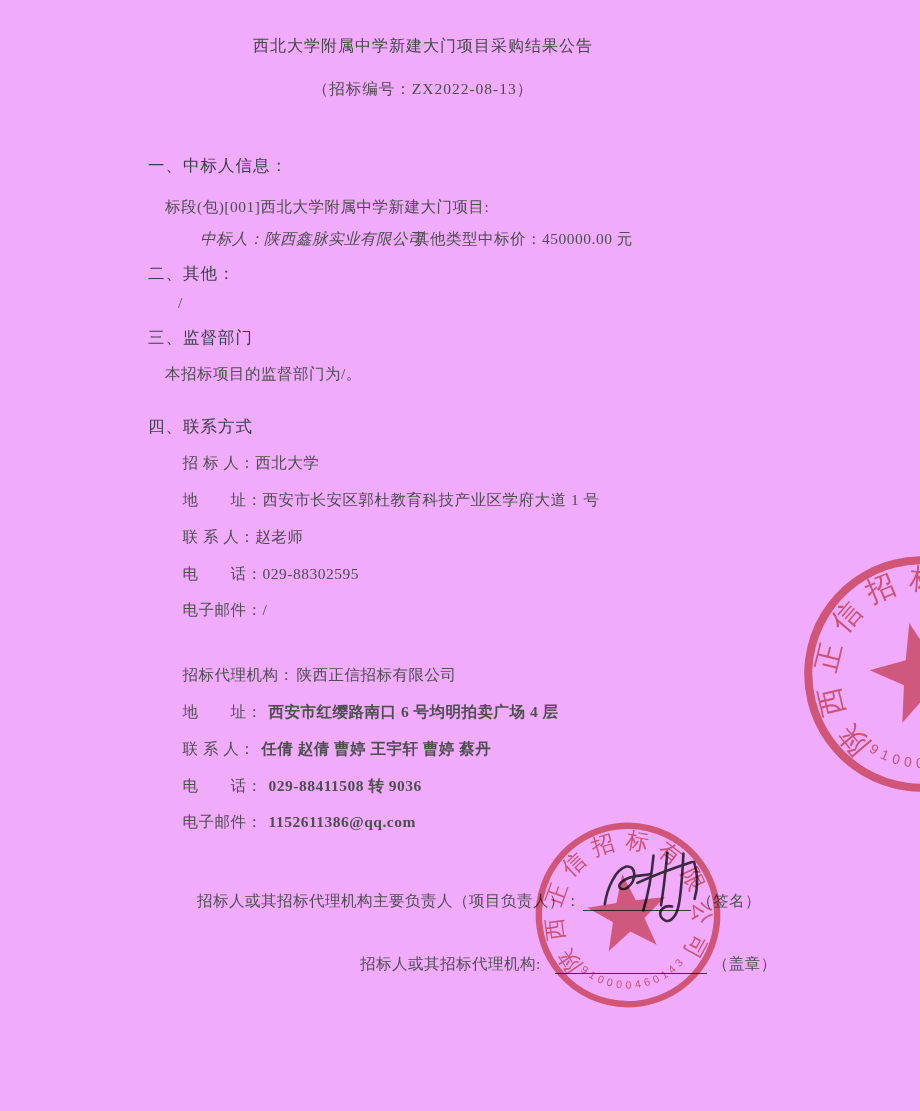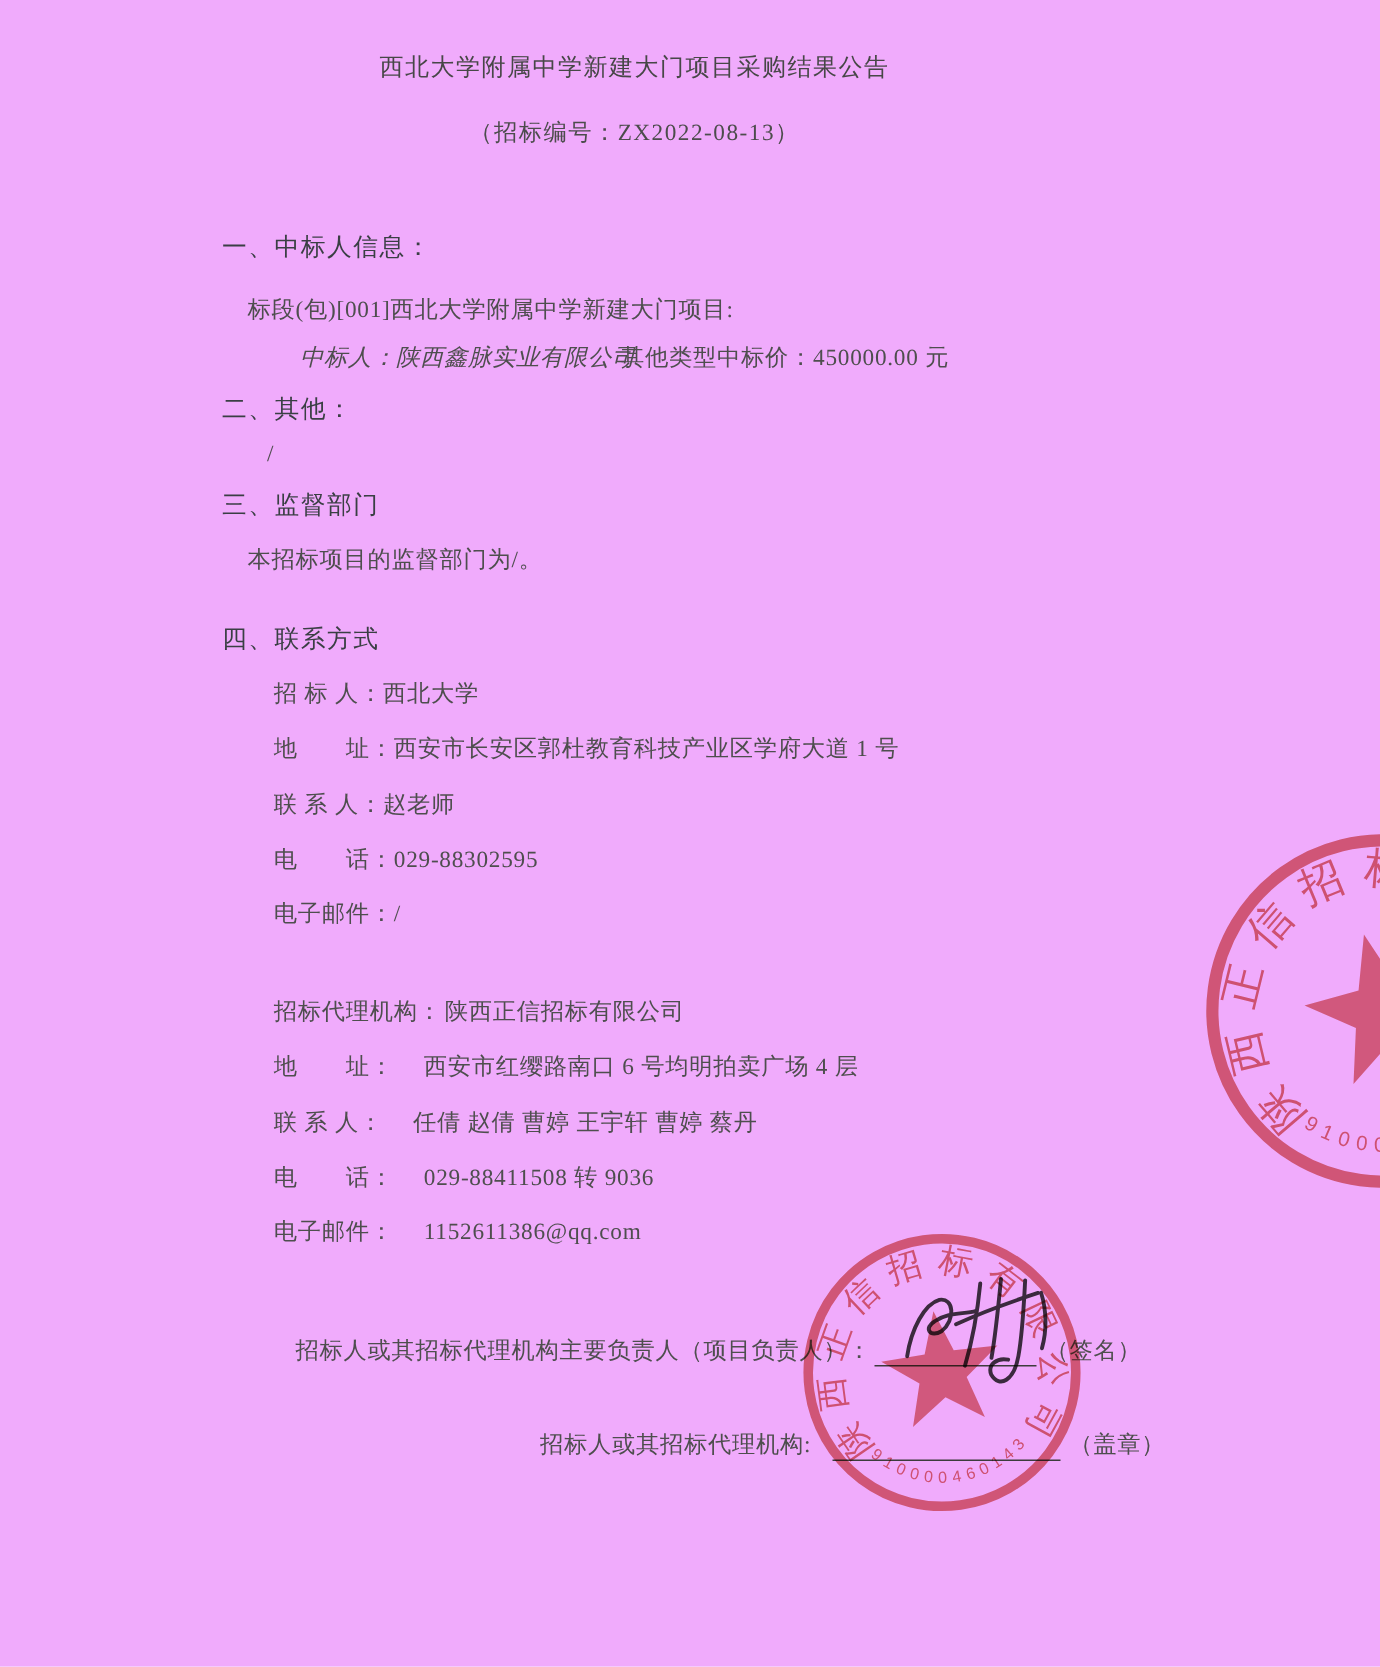--- a/index.html
+++ b/index.html
@@ -26,21 +26,21 @@
   }
   .doc-title { font-size: 16px; color: #474747; letter-spacing: 1px; }
   .doc-subtitle { font-size: 15.5px; color: #4c4c4c; letter-spacing: 1px; }
   .heading {
     font-family: "Liberation Sans", sans-serif;
     font-weight: 400;
     font-size: 16.5px;
     color: #3a3f44;
     letter-spacing: 1px;
   }
-  .value-gap { margin-left: 20px; }
+  .value-gap { margin-left: 6px; font-weight: bold; }
   .org-gap { margin-left: 2px; }
   .sig-row { display: flex; align-items: flex-end; }
   .blank-line {
     display: inline-block;
     border-bottom: 1.4px solid #3c3c3c;
     height: 18px;
   }
   .blank-sign { width: 108px; margin-left: 2px; }
   .blank-seal { width: 152px; margin-left: 14px; }
   .suffix { margin-left: 6px; }

